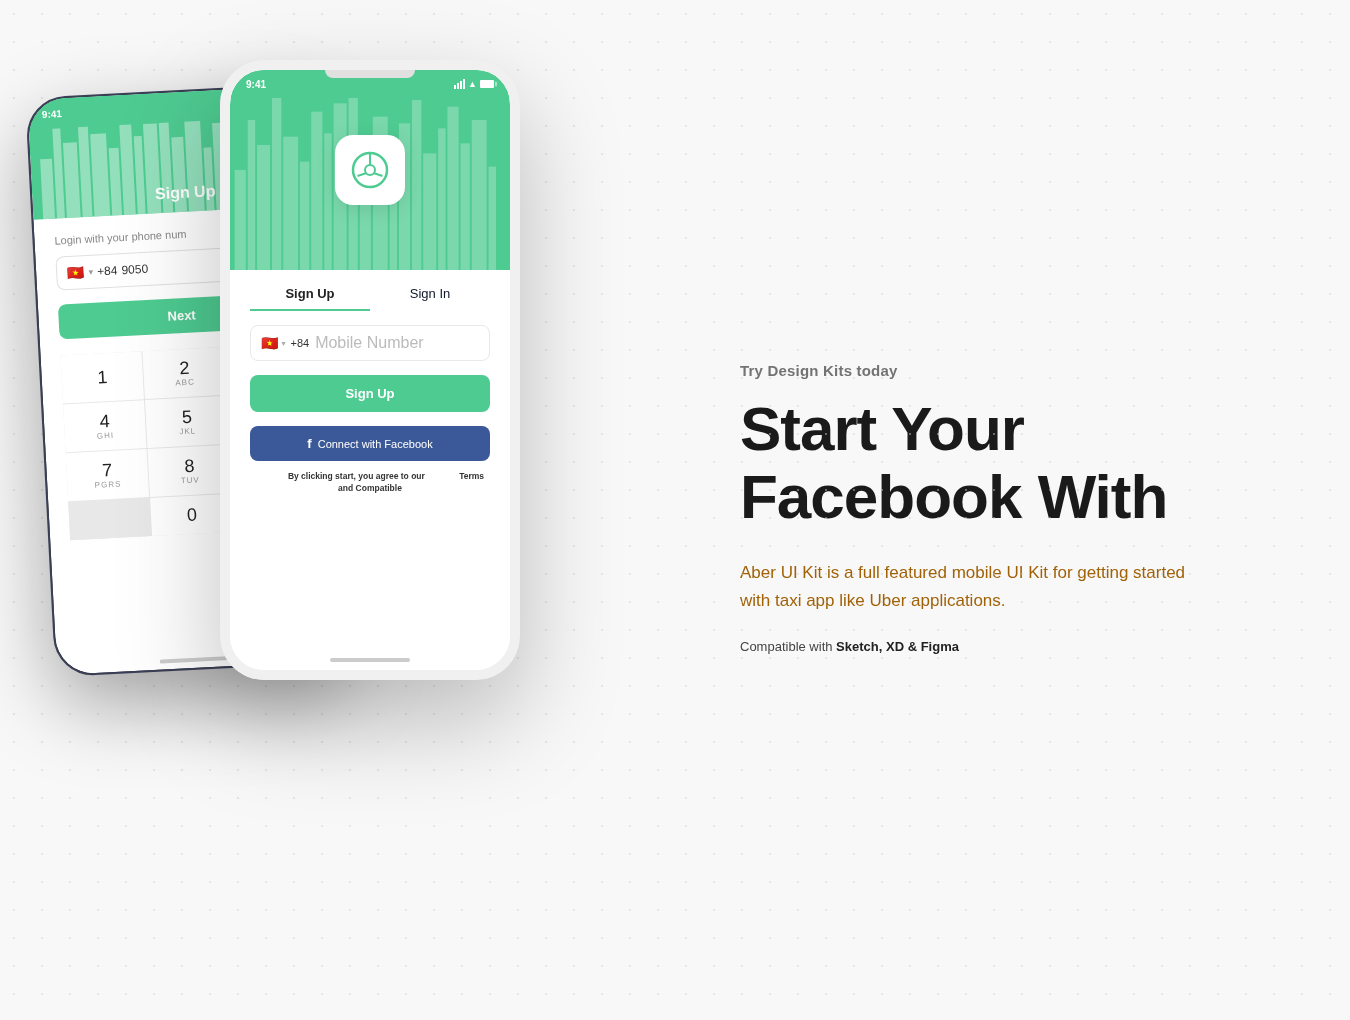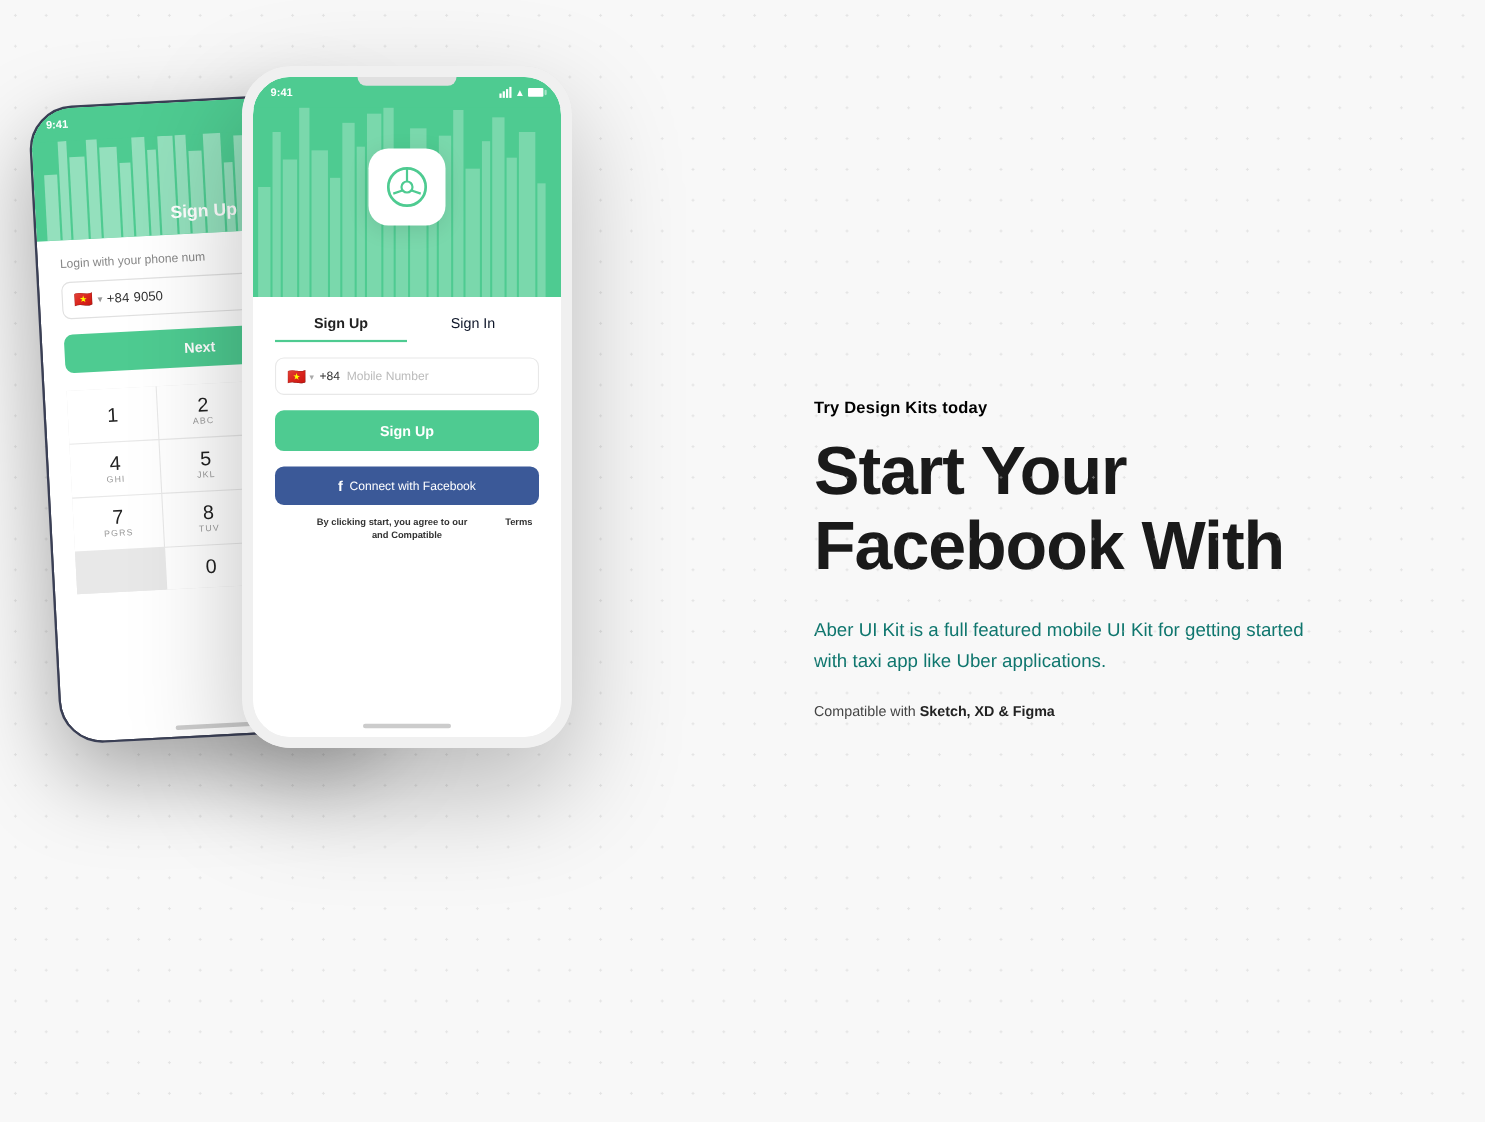--- a/index.html
+++ b/index.html
@@ -363,21 +363,21 @@
     }
 
     .phone-front .phone-row .code {
       font-size: 11px;
       color: #333;
       font-weight: 500;
       margin-right: 6px;
     }
 
     .phone-front .phone-row .placeholder {
-      font-size: 11px;
+      font-size: 16px;
       color: #bbb;
     }
 
     .phone-front .signup-btn {
       background: #4ecb91;
       border-radius: 8px;
       color: #fff;
       font-size: 13px;
       font-weight: 600;
       text-align: center;
@@ -421,37 +421,37 @@
       width: 80px;
       height: 4px;
       background: #ccc;
       border-radius: 2px;
     }
 
     
     .promo-label {
       font-size: 15px;
       font-weight: 600;
-      color: #000000;
+      color: #737373;
       margin-bottom: 16px;
       letter-spacing: 0.2px;
     }
 
     .main-heading {
       font-size: 62px;
       font-weight: 800;
       color: #1a1a1a;
       line-height: 1.1;
       margin-bottom: 28px;
       letter-spacing: -1px;
     }
 
     .description {
       font-size: 17px;
-      color: #0f766e;
+      color: #a16207;
       line-height: 1.65;
       margin-bottom: 22px;
       max-width: 460px;
     }
 
     .compatible {
       font-size: 13px;
       color: #444;
       line-height: 1.6;
       max-width: 460px;

